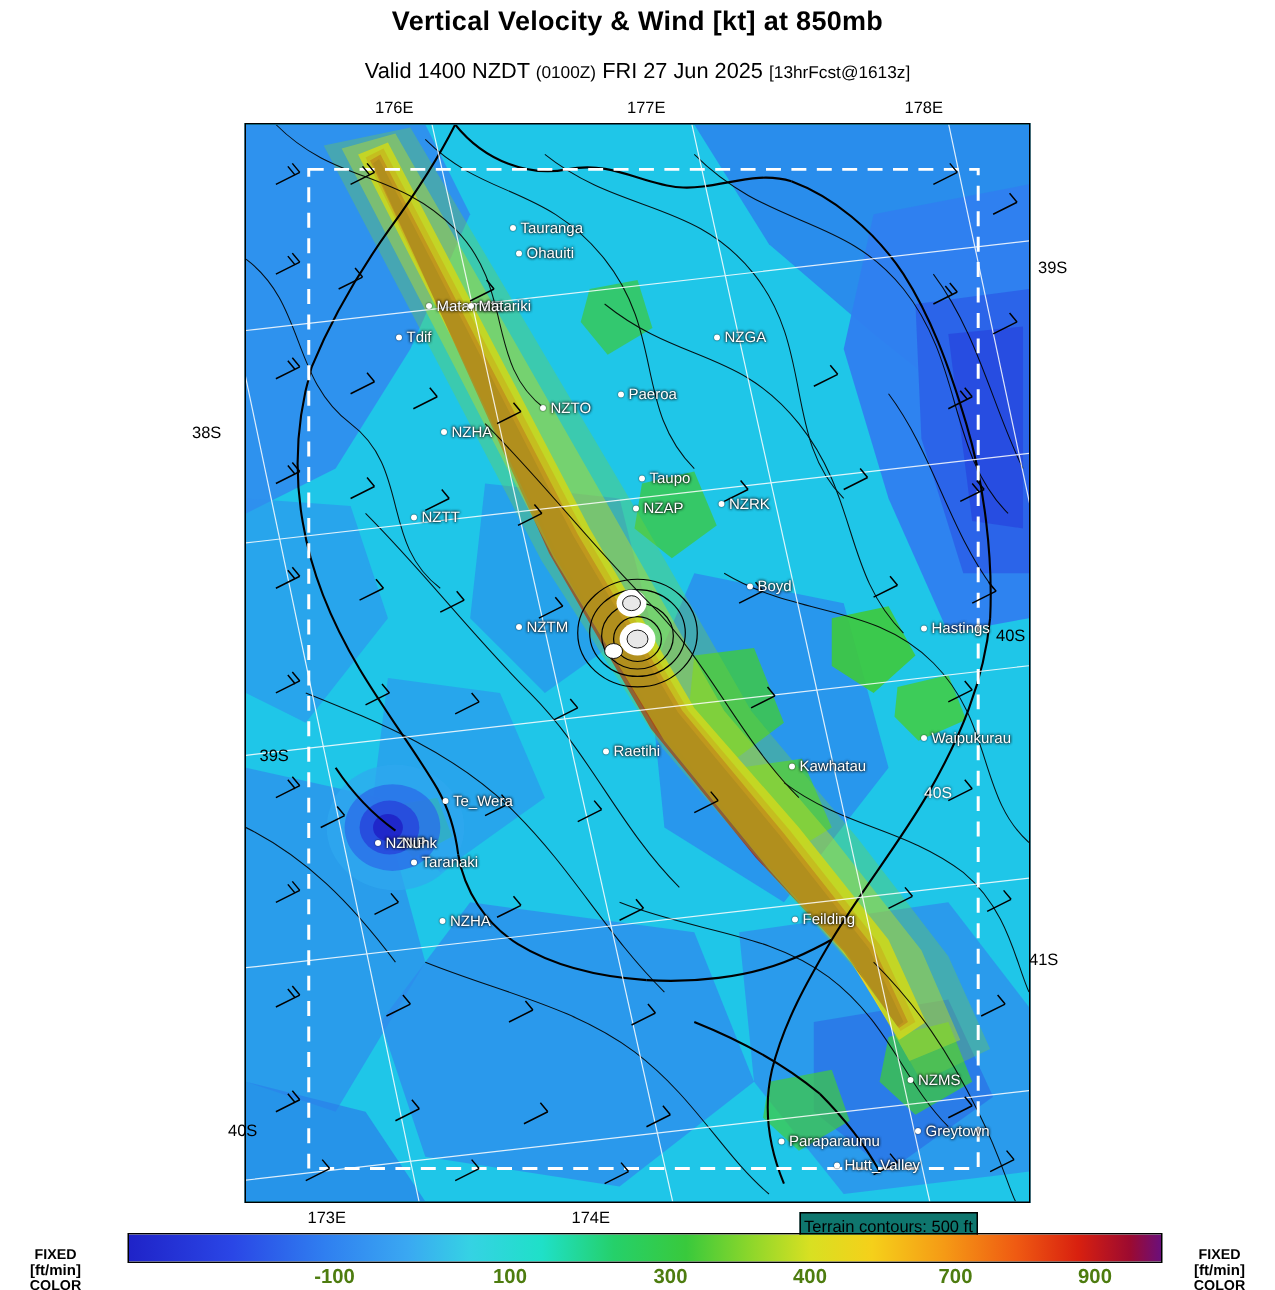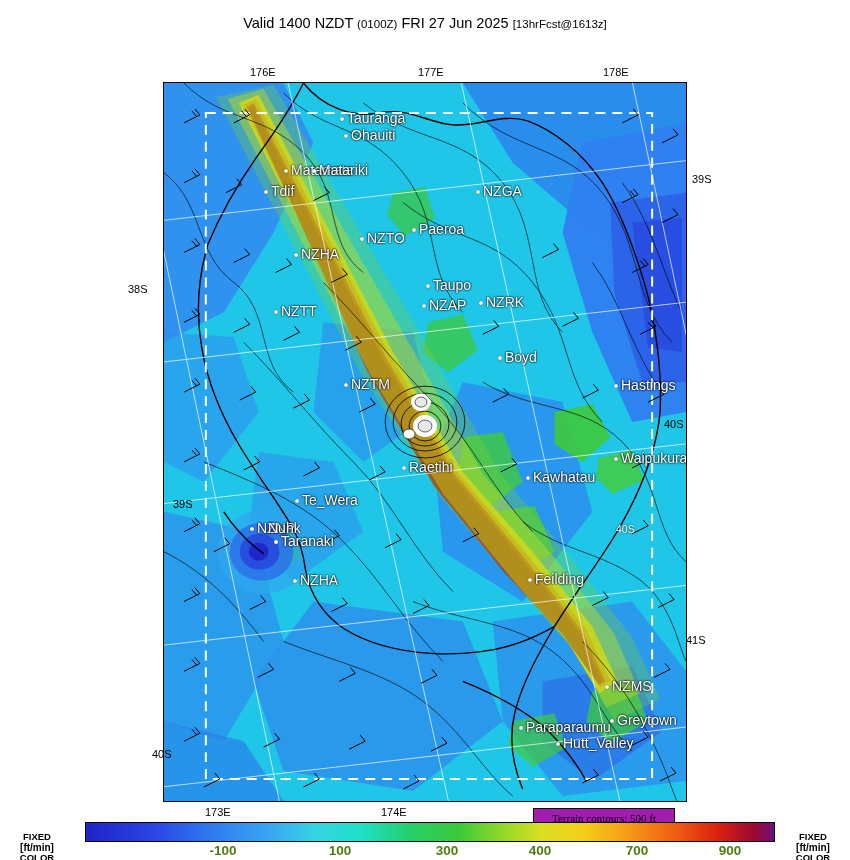--- a/index.html
+++ b/index.html
@@ -65,25 +65,26 @@
   .axis-label {
     position: absolute;
     font-size: 11px;
     color: #000;
     white-space: nowrap;
   }
 
   
   .place {
     position: absolute;
-    font-size: 14px;
+    font-size: 10px;
     color: #ffffff;
     white-space: nowrap;
     text-shadow: 0 0 2px #000, 0 0 2px #000;
     pointer-events: none;
+    margin-top: 37px;
   }
   .place .dot {
     display: inline-block;
     width: 4px;
     height: 4px;
     background: #fff;
     border-radius: 50%;
     margin-right: 3px;
     vertical-align: middle;
     box-shadow: 0 0 1px #000;
@@ -97,27 +98,26 @@
   .gridlabel.inmap {
     color: #ffffff;
     text-shadow: 0 0 2px #000;
   }
 
   
   .terrain-note {
     position: absolute;
     left: 533px;
     top: 808px;
-    background: #a21caf;
+    background: #0f766e;
     border: 1px solid #000;
     font-size: 11px;
-    padding: 3px 18px;
+    padding: 3px 2px;
     color: #000;
     white-space: nowrap;
-    font-family: Liberation Serif, serif;
   }
 
   
   .cbar-wrap {
     position: absolute;
     left: 85px;
     top: 822px;
     width: 690px;
     height: 20px;
     border: 1px solid #000;
@@ -153,20 +153,21 @@
     margin-top: 12px;
   }
   .legend-side.left { left: 6px; top: 820px; }
   .legend-side.right { left: 782px; top: 820px; }
   .legend-side .l2 { font-size: 10px; }
 </style>
 </head>
 <body>
 
 <div class="title-block">
+  <div class="title-main">Vertical Velocity &amp; Wind [kt] at 850mb</div>
   <div class="title-sub">
     <span>Valid 1400 NZDT</span>
     <span class="small">(0100Z)</span>
     <span>FRI 27 Jun 2025</span>
     <span class="small">[13hrFcst@1613z]</span>
   </div>
 </div>
 
 <div class="map-wrap">
   <svg class="map-svg" viewBox="0 0 524 720" preserveAspectRatio="none">

